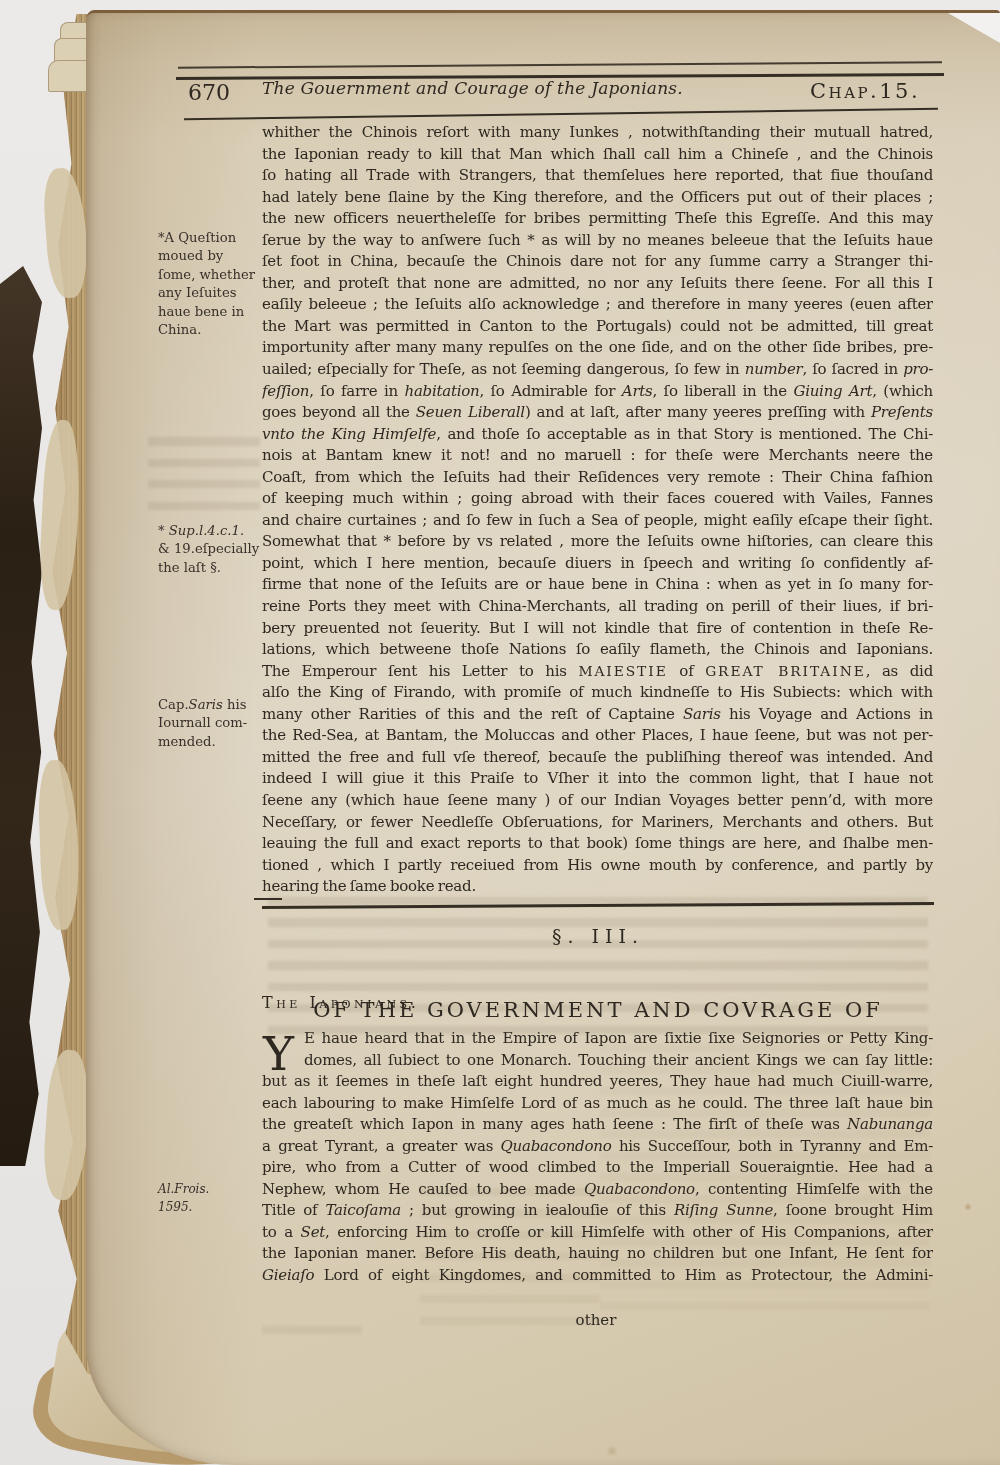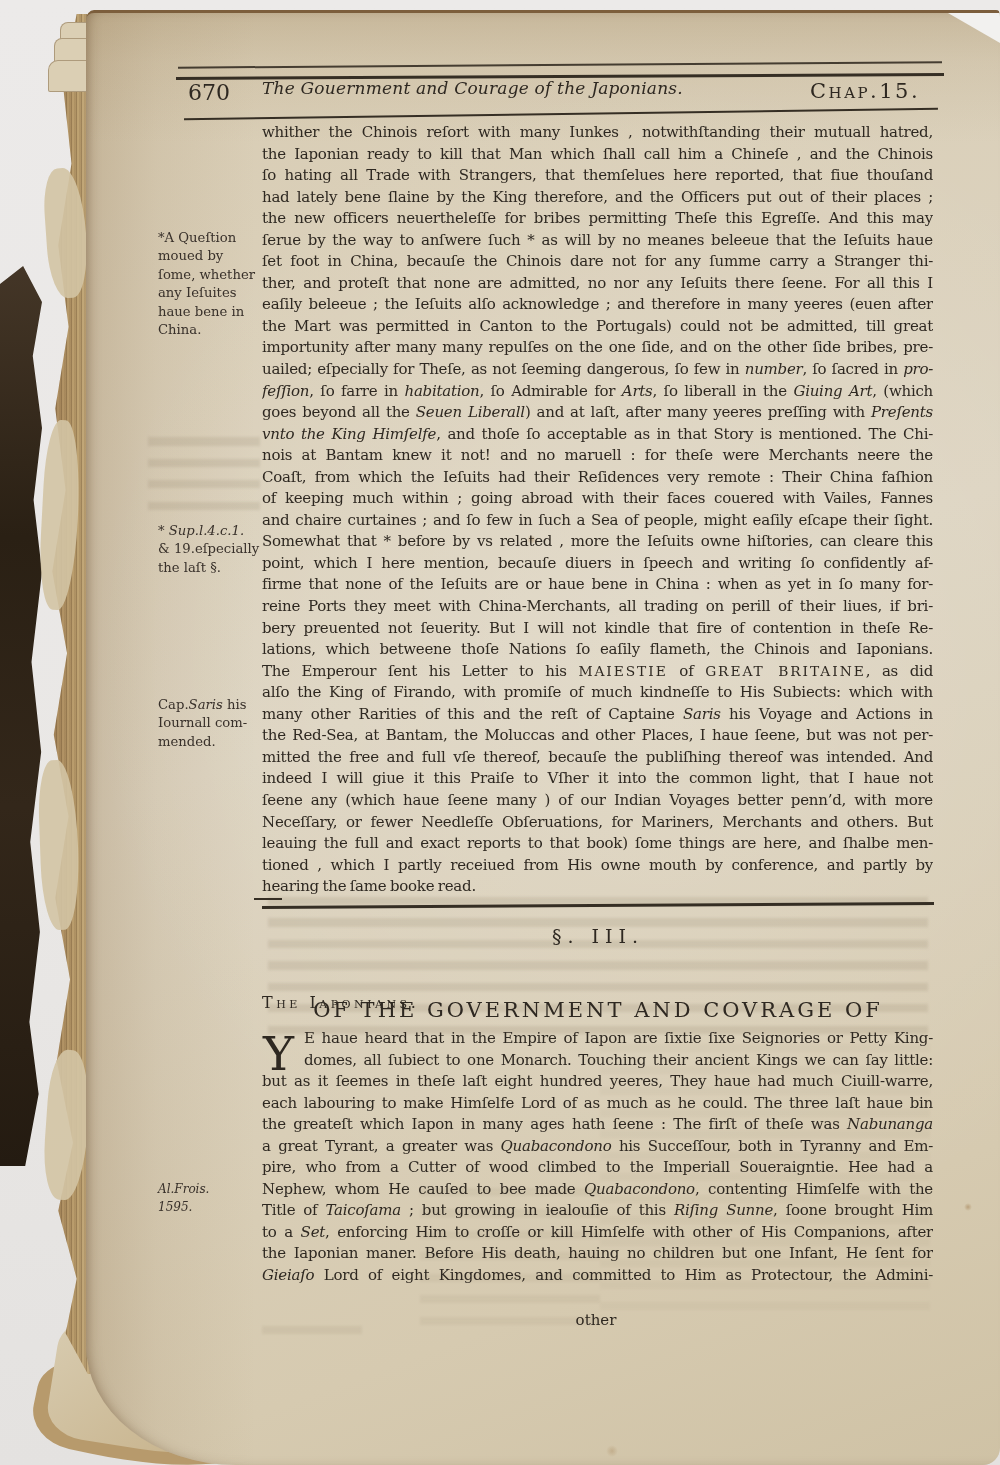--- a/index.html
+++ b/index.html
@@ -2,21 +2,21 @@
 <html><head>
 <meta charset="utf-8">
 <style>
   html,body{margin:0;padding:0;}
   body{
     width:1000px;height:1465px;
     background:linear-gradient(180deg,#eceae9 0%,#e9e7e5 60%,#e4e2e0 100%);
     font-family:"DejaVu Serif", serif;
     overflow:hidden;position:relative;
   }
-  .photo{position:absolute;inset:0;overflow:hidden;border-radius:17px;}
+  .photo{position:absolute;inset:0;overflow:hidden;}
 
   
   .curl2{position:absolute;left:34px;top:1366px;width:240px;height:100px;
     background:#b79a6c;border-radius:40% 60% 80% 20%/50% 50% 60% 40%;
     transform:rotate(12deg);}
   .curl1{position:absolute;left:52px;top:1326px;width:250px;height:128px;
     background:linear-gradient(135deg,#d8ccb1,#c2ab80);
     border-radius:30% 70% 80% 20%/40% 60% 70% 30%;transform:rotate(9deg);}
   .edge-stack{position:absolute;left:36px;top:14px;width:74px;height:1360px;
     background:

